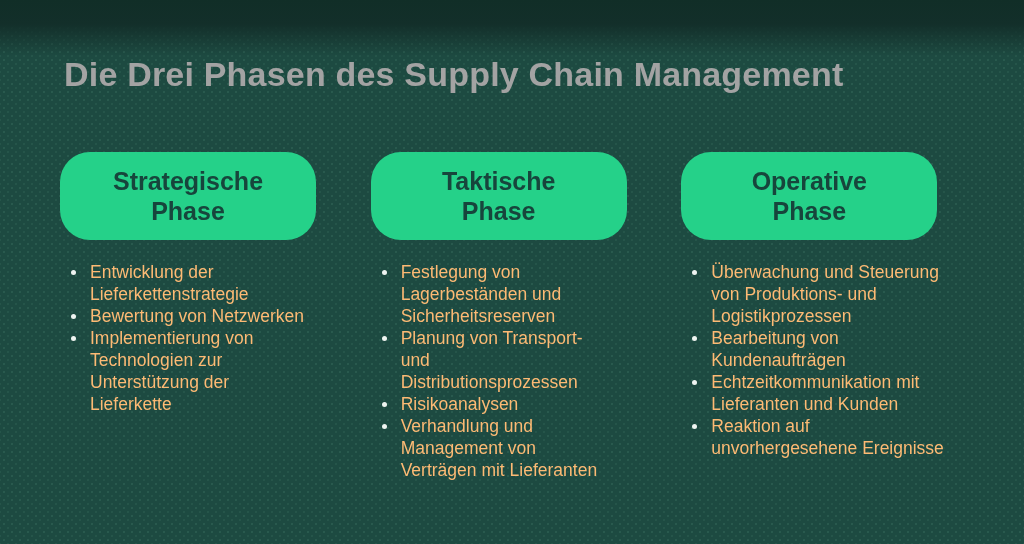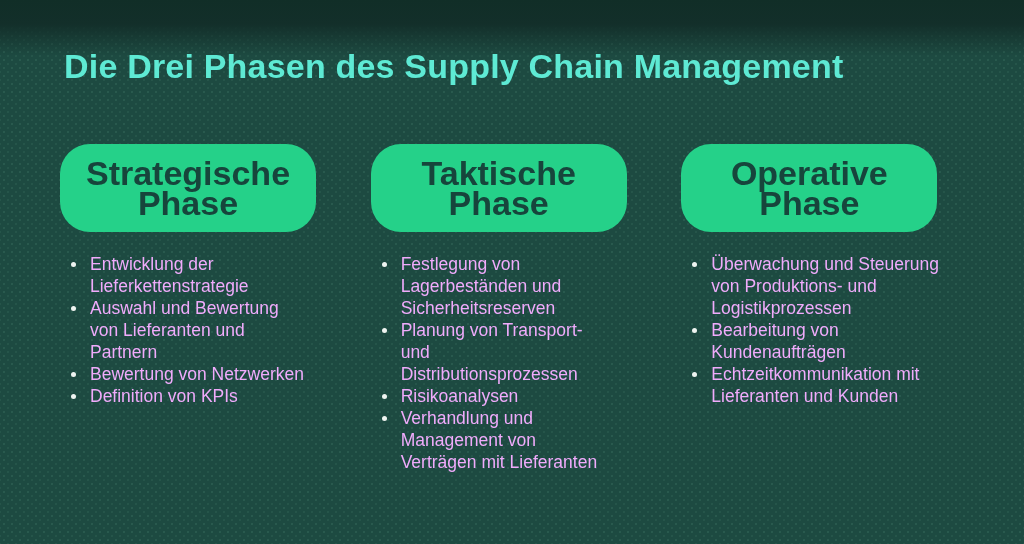--- a/index.html
+++ b/index.html
@@ -30,22 +30,22 @@
     pointer-events: none;
   }
   .page {
     position: relative;
     box-sizing: border-box;
     width: 1024px;
     height: 544px;
     padding: 46px 46px 0 60px;
   }
   .title {
-    margin: 0 0 0 4px;
-    color: #5eead4;
+    margin: 8px 0 0 4px;
+    color: #a3a3a3;
     font-size: 34px;
     line-height: 40px;
     font-weight: bold;
     letter-spacing: 0.2px;
   }
   .columns {
     margin-top: 58px;
     display: grid;
     grid-template-columns: 1fr 1fr 1fr;
     column-gap: 14px;
@@ -54,30 +54,30 @@
     box-sizing: border-box;
     width: 256px;
     height: 88px;
     border-radius: 30px;
     background: #25d189;
     display: flex;
     align-items: center;
     justify-content: center;
     text-align: center;
     color: #17453c;
-    font-size: 34px;
+    font-size: 25px;
     line-height: 30px;
     font-weight: bold;
     white-space: pre-line;
   }
   ul.phase-list {
     list-style: none;
     margin: 21px 0 0 0;
     padding: 0;
-    color: #f0abfc;
+    color: #fdba74;
     font-size: 17.5px;
     line-height: 22px;
   }
   ul.phase-list li {
     position: relative;
     padding-left: 30px;
     white-space: pre-line;
   }
   ul.phase-list li::before {
     content: "";
@@ -100,25 +100,25 @@
   <h1 class="title">Die Drei Phasen des Supply Chain Management</h1>
 
   <div class="columns">
 
     <div class="column">
       <div class="phase-box">Strategische
 Phase</div>
       <ul class="phase-list">
         <li>Entwicklung der
 Lieferkettenstrategie</li>
-        <li>Auswahl und Bewertung
-von Lieferanten und
-Partnern</li>
         <li>Bewertung von Netzwerken</li>
-        <li>Definition von KPIs</li>
+        <li>Implementierung von
+Technologien zur
+Unterstützung der
+Lieferkette</li>
       </ul>
     </div>
 
     <div class="column">
       <div class="phase-box">Taktische
 Phase</div>
       <ul class="phase-list">
         <li>Festlegung von
 Lagerbeständen und
 Sicherheitsreserven</li>
@@ -136,17 +136,19 @@
       <div class="phase-box">Operative
 Phase</div>
       <ul class="phase-list">
         <li>Überwachung und Steuerung
 von Produktions- und
 Logistikprozessen</li>
         <li>Bearbeitung von
 Kundenaufträgen</li>
         <li>Echtzeitkommunikation mit
 Lieferanten und Kunden</li>
+        <li>Reaktion auf
+unvorhergesehene Ereignisse</li>
       </ul>
     </div>
 
   </div>
 </div>
 
 </body></html>

